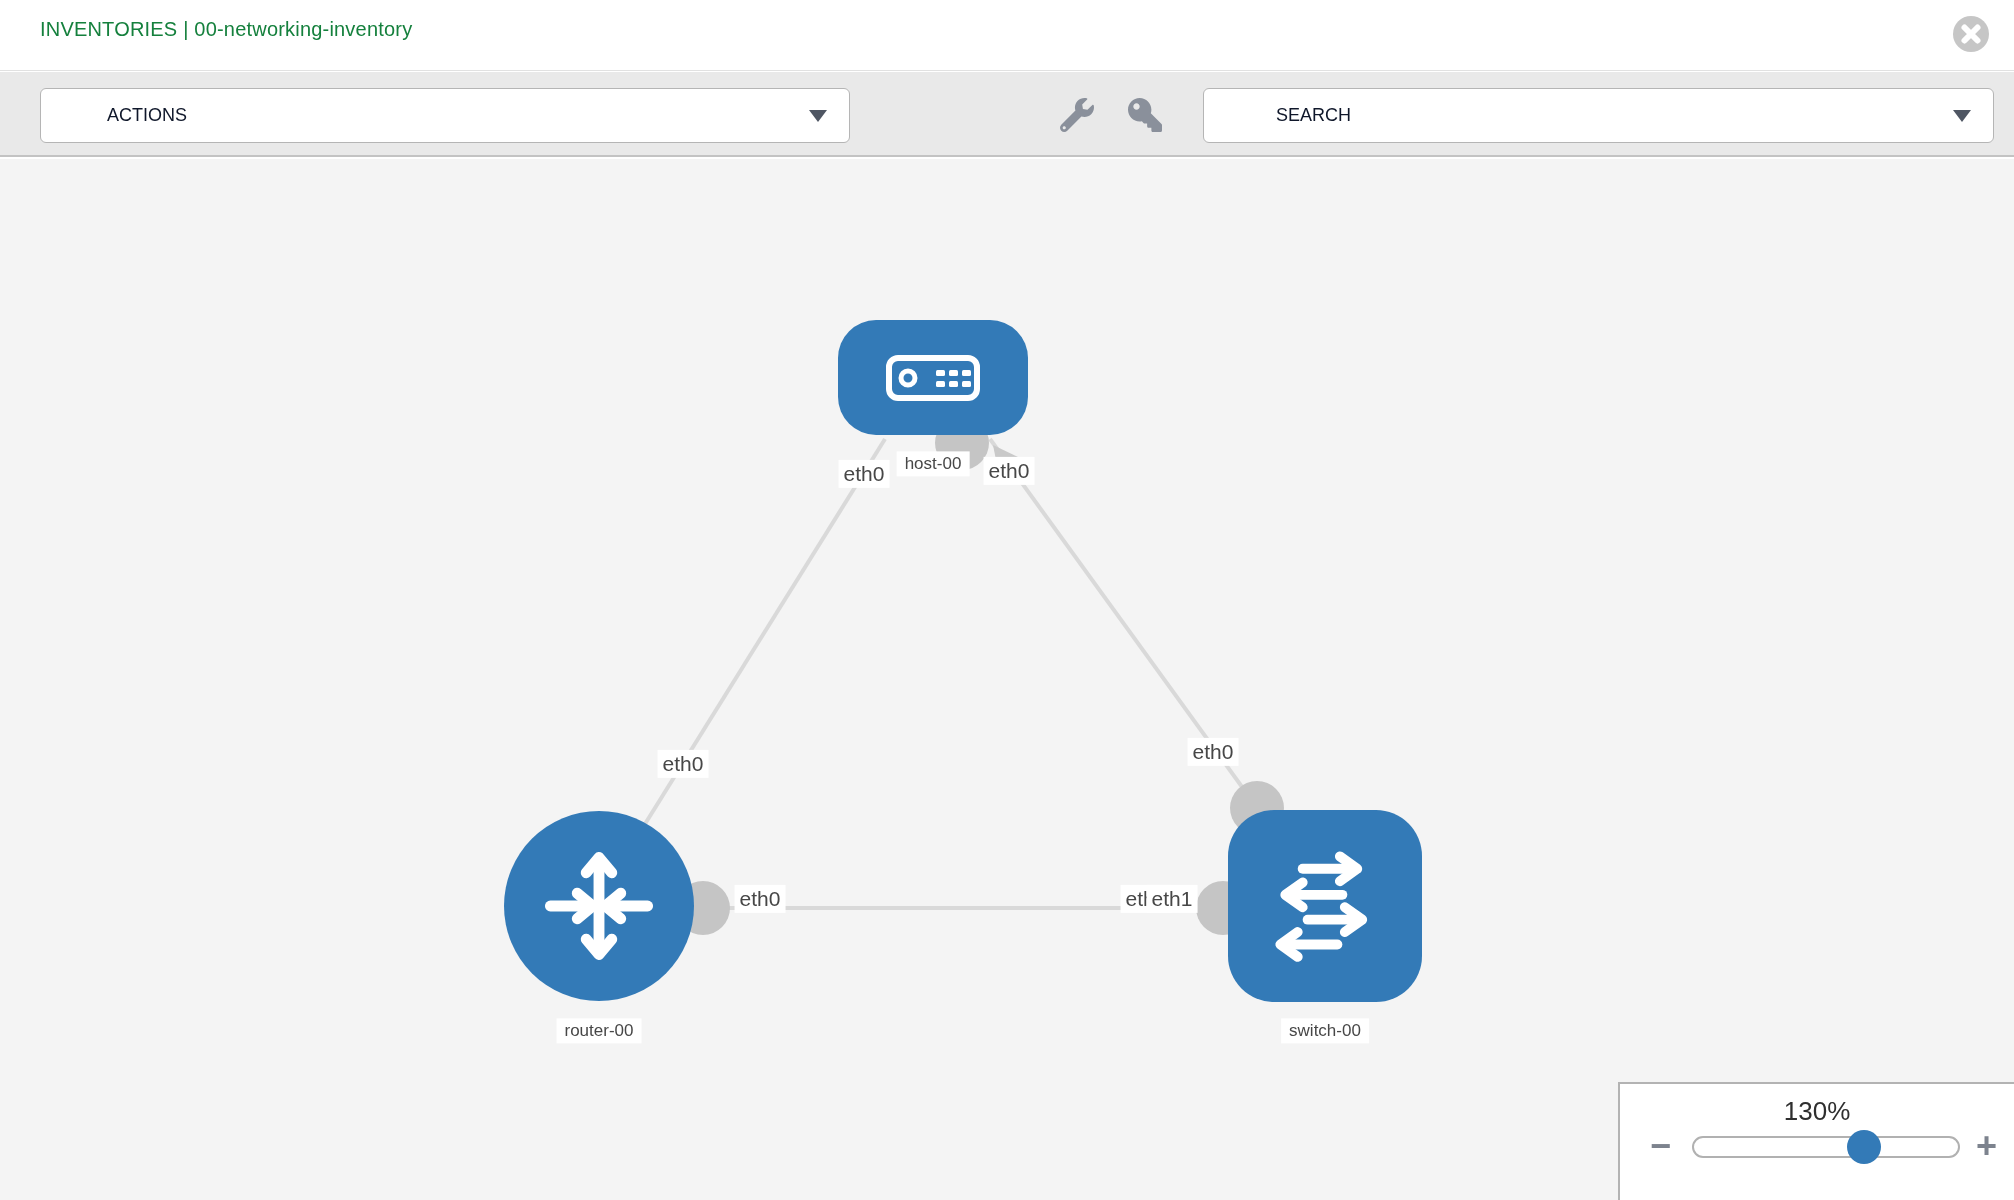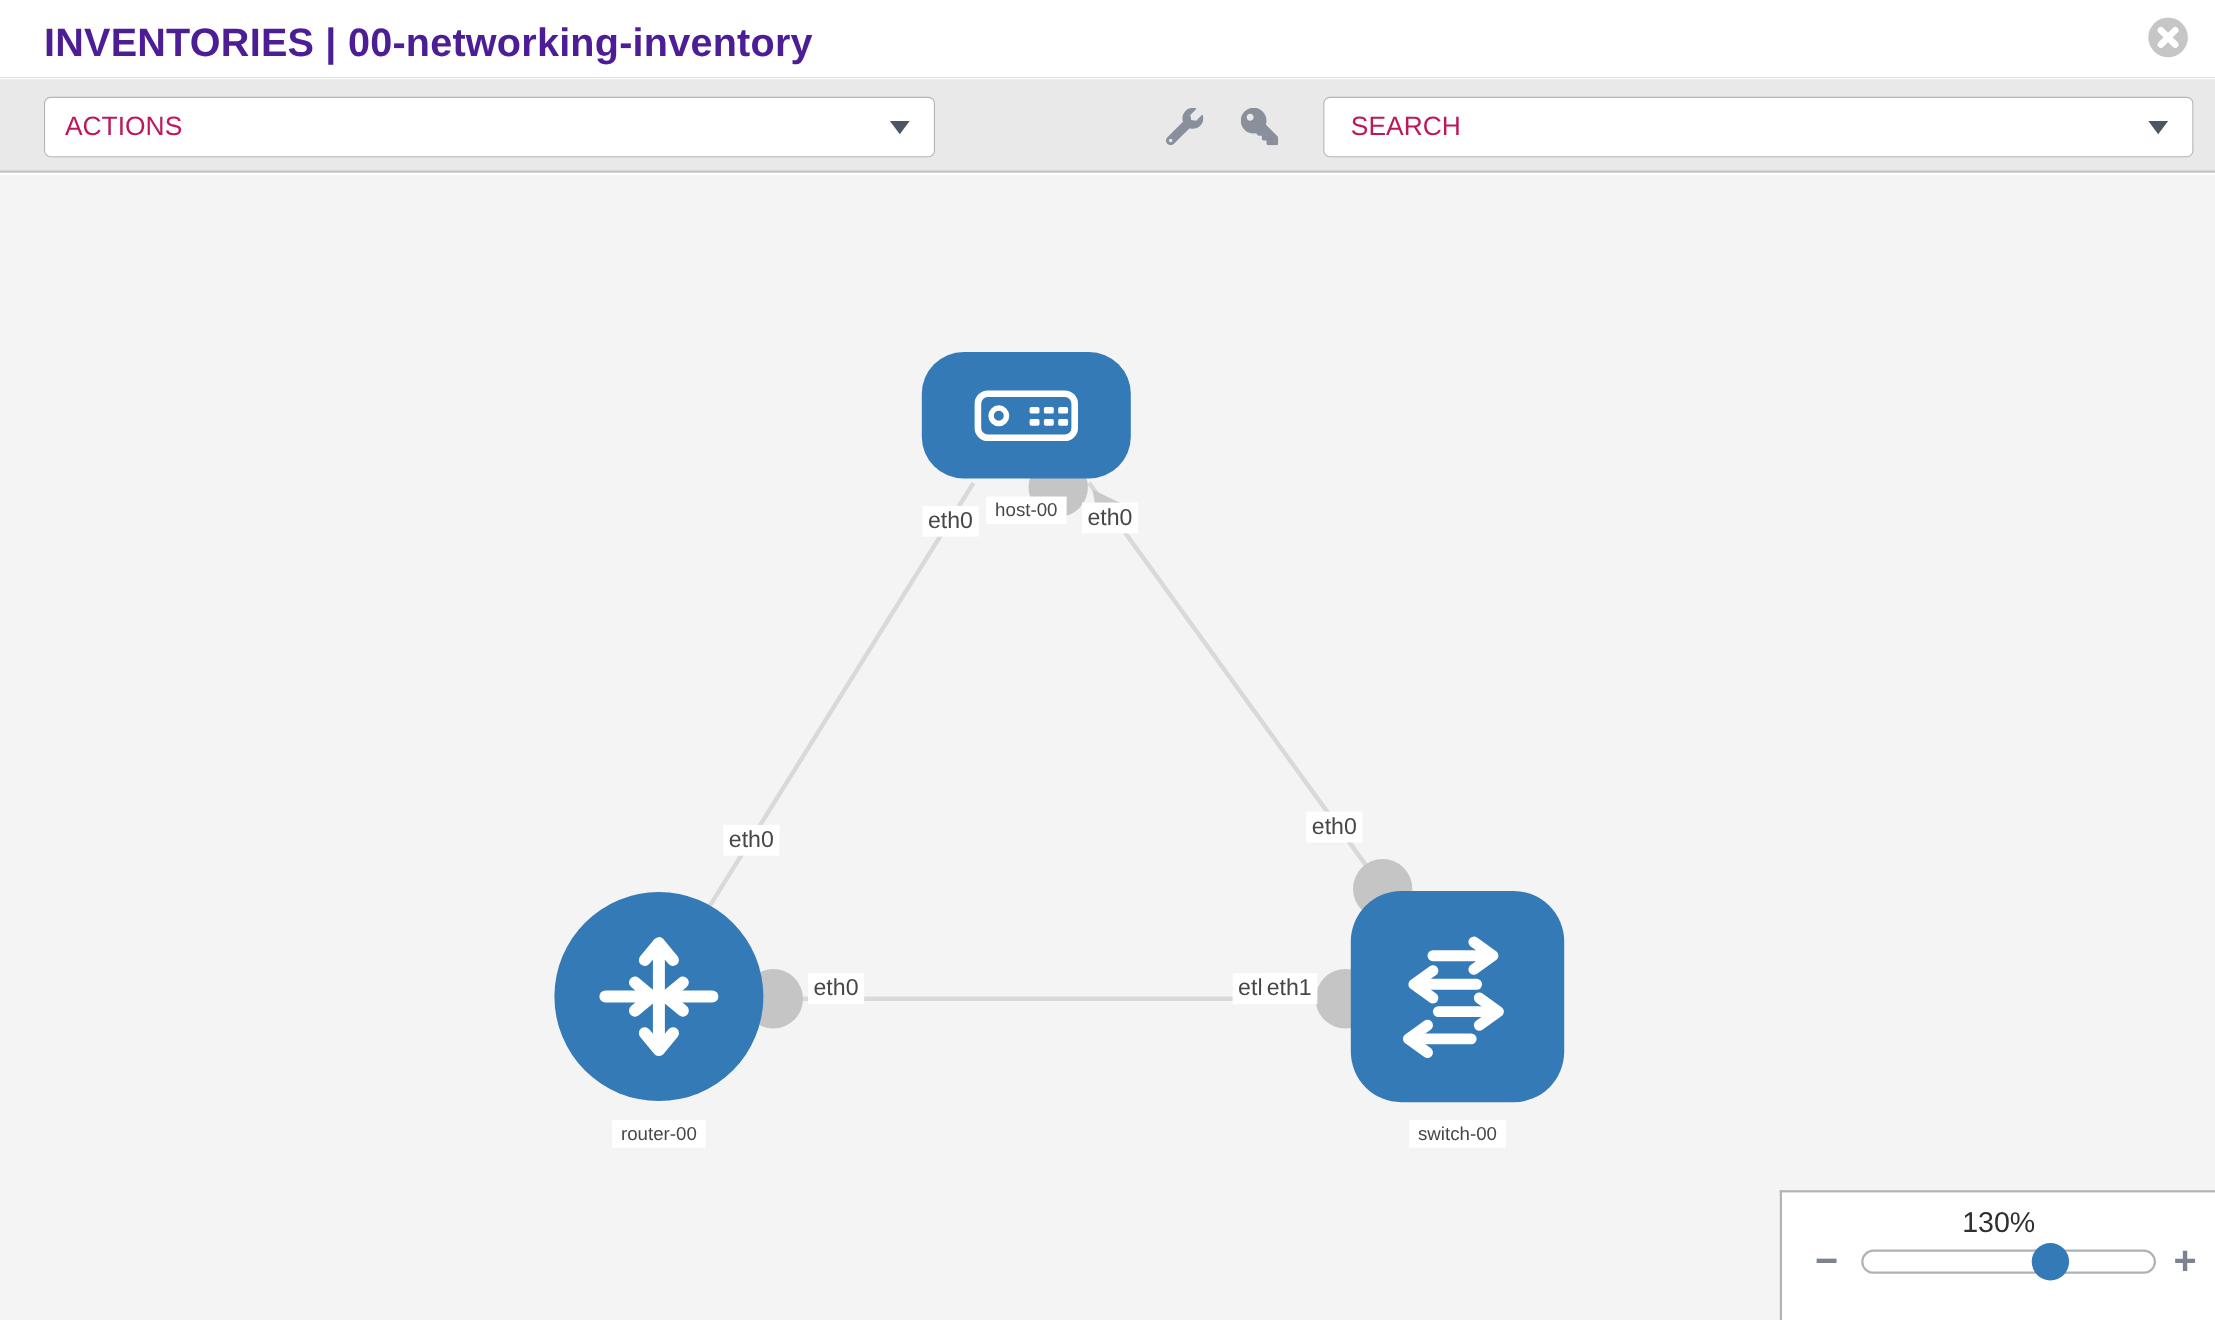--- a/index.html
+++ b/index.html
@@ -1,28 +1,28 @@
 <!DOCTYPE html>
 <html><head>
 <meta charset="utf-8">
 <style>
   * { margin:0; padding:0; box-sizing:border-box; }
   html,body { width:2014px; height:1200px; overflow:hidden; font-family:"Liberation Sans", sans-serif; background:#fff; }
   .app { position:relative; width:2014px; height:1200px; }
 
   
   .header { position:absolute; top:0; left:0; width:100%; height:71px; background:#ffffff; border-bottom:1px solid #e1e1e1; }
-  .page-title { position:absolute; left:40px; top:18px; font-size:36px; font-weight:700; color:#4c1d95; letter-spacing:0.2px; }
+  .page-title { position:absolute; left:40px; top:18px; font-size:20px; font-weight:400; color:#15803d; letter-spacing:0.2px; }
   .close-btn { position:absolute; right:24px; top:15px; width:38px; height:38px; cursor:pointer; }
 
   
   .toolbar { position:absolute; top:72px; left:0; width:100%; height:85px; background:#e9e9e9; border-bottom:2px solid #c3c3c3; }
   .select-box { position:absolute; top:16px; height:55px; background:#fff; border:1px solid #b5b5b5; border-radius:6px;
                 display:flex; align-items:center; justify-content:space-between; padding:0 22px 0 18px; cursor:pointer; }
-  .select-box .sel-label { font-size:24px; color:#be185d; }
+  .select-box .sel-label { font-size:18px; color:#0f172a;margin-left:48px; }
   .caret { width:0; height:0; border-left:9px solid transparent; border-right:9px solid transparent; border-top:12px solid #4f5663; }
   .actions-box { left:40px; width:810px; }
   .search-box { left:1203px; width:791px;padding-left:24px; }
   .tool-icons { position:absolute; left:1060px; top:0; height:85px; display:flex; align-items:center; gap:34px; }
   .tool-icon { width:34px; height:34px; cursor:pointer; display:block; }
 
   
   .canvas { position:absolute; top:159px; left:0; width:2014px; height:1041px; background:#f4f4f4; }
   .links-svg { position:absolute; left:0; top:0; width:100%; height:100%; z-index:1; }
   .node { position:absolute; z-index:3; background:#337ab7; cursor:pointer; display:flex; align-items:center; justify-content:center; }

